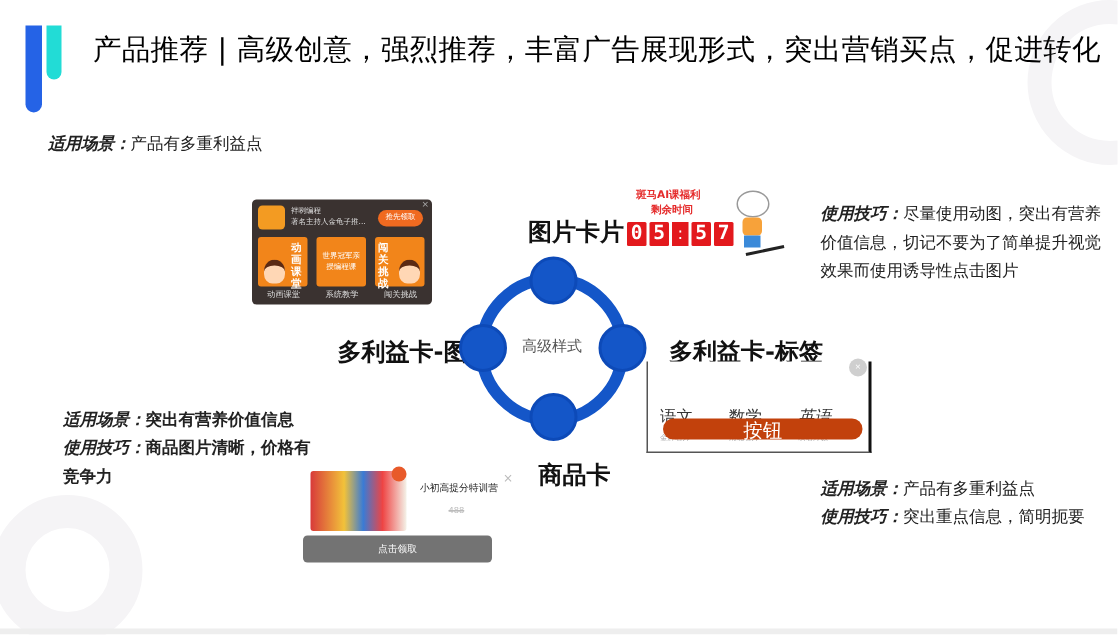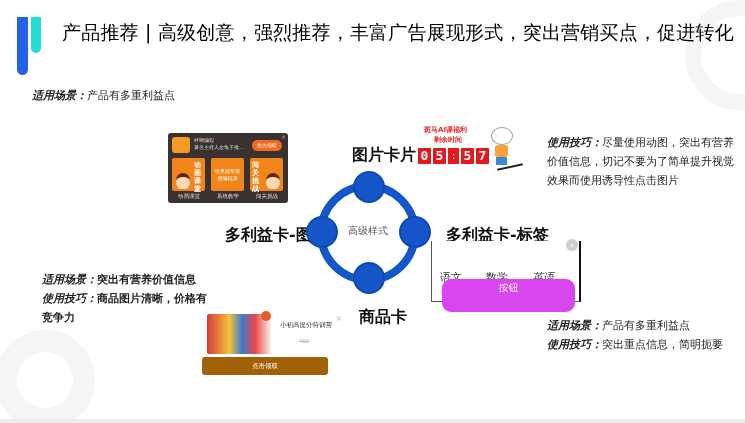--- a/index.html
+++ b/index.html
@@ -40,31 +40,31 @@
   .mascot { position: absolute; left: 75px; top: 2px; width: 30px; height: 45px; }
   .mascot .head { position: absolute; left: 4px; top: 4px; width: 22px; height: 18px; background: #fff; border: 1px solid #999; border-radius: 50%; }
   .mascot .body { position: absolute; left: 8px; top: 22px; width: 13px; height: 12px; background: #f7a23a; border-radius: 3px; }
   .mascot .legs { position: absolute; left: 9px; top: 34px; width: 11px; height: 8px; background: #3b8ad9; }
   .mascot .stick { position: absolute; left: 10px; top: 43px; width: 26px; height: 2px; background: #222; transform: rotate(-12deg); }
   
   .tag-card { position: absolute; left: 431px; top: 241px; width: 150px; height: 61px; background: #fff; border-left: 1px solid #555; border-bottom: 1px solid #555; border-right: 2px solid #111; }
   .tag-col { position: absolute; top: 5px; width: 45px; margin-top: 24px; }
   .tag-col .sub { font-size: 11px; color: #333; }
   .tag-col .tch { font-size: 5px; color: #aaa; margin-top: 3px; }
-  .tag-btn { position: absolute; left: 10px; top: 38px; width: 133px; height: 33px; background: #d946ef; border-radius: 9px; font-size: 10px; color: #fff; text-align: center; line-height: 18px; }
+  .tag-btn { position: absolute; left: 10px; top: 38px; width: 133px; height: 14px; background: #c2410c; border-radius: 9px; font-size: 13px; color: #fff; text-align: center; line-height: 18px; }
   .tag-x { position: absolute; right: 1px; top: -2px; width: 12px; height: 12px; background: #cfcfcf; border-radius: 50%; font-size: 5px; color: #fff; text-align: center; line-height: 12px; }
   
   .prod-card { position: absolute; left: 202px; top: 310px; width: 140px; height: 68px; }
   .prod-img { position: absolute; left: 5px; top: 4px; width: 64px; height: 40px; background: linear-gradient(90deg,#d83a3a 0%,#f2c23a 35%,#3a7bd5 55%,#e44 75%,#f4f2e8 100%); border-radius: 2px; }
   .prod-badge { position: absolute; left: 59px; top: 1px; width: 10px; height: 10px; background: #e85a2a; border-radius: 50%; }
   .prod-title { position: absolute; left: 78px; top: 11px; font-size: 6.5px; color: #222; white-space: nowrap; }
   .prod-price { position: absolute; left: 78px; top: 27px; font-size: 6.5px; color: #e3191d; font-weight: bold; margin-top: 28px; }
   .prod-old { position: absolute; left: 97px; top: 28px; font-size: 5.5px; color: #bbb; text-decoration: line-through; }
   .prod-x { position: absolute; right: 0; top: 4px; font-size: 8px; color: #bbb; }
-  .prod-btn { position: absolute; left: 0; top: 47px; width: 126px; height: 18px; background: #a16207; border-radius: 3px; font-size: 6.5px; color: #fff; text-align: center; line-height: 18px; }
+  .prod-btn { position: absolute; left: 0; top: 47px; width: 126px; height: 18px; background: #737373; border-radius: 3px; font-size: 6.5px; color: #fff; text-align: center; line-height: 18px; }
 </style>
 </head>
 <body>
 
 <div class="deco-ring tr"></div>
 <div class="deco-ring bl"></div>
 <div class="bottom-strip"></div>
 
 <div class="bar-blue"></div>
 <div class="bar-cyan"></div>

